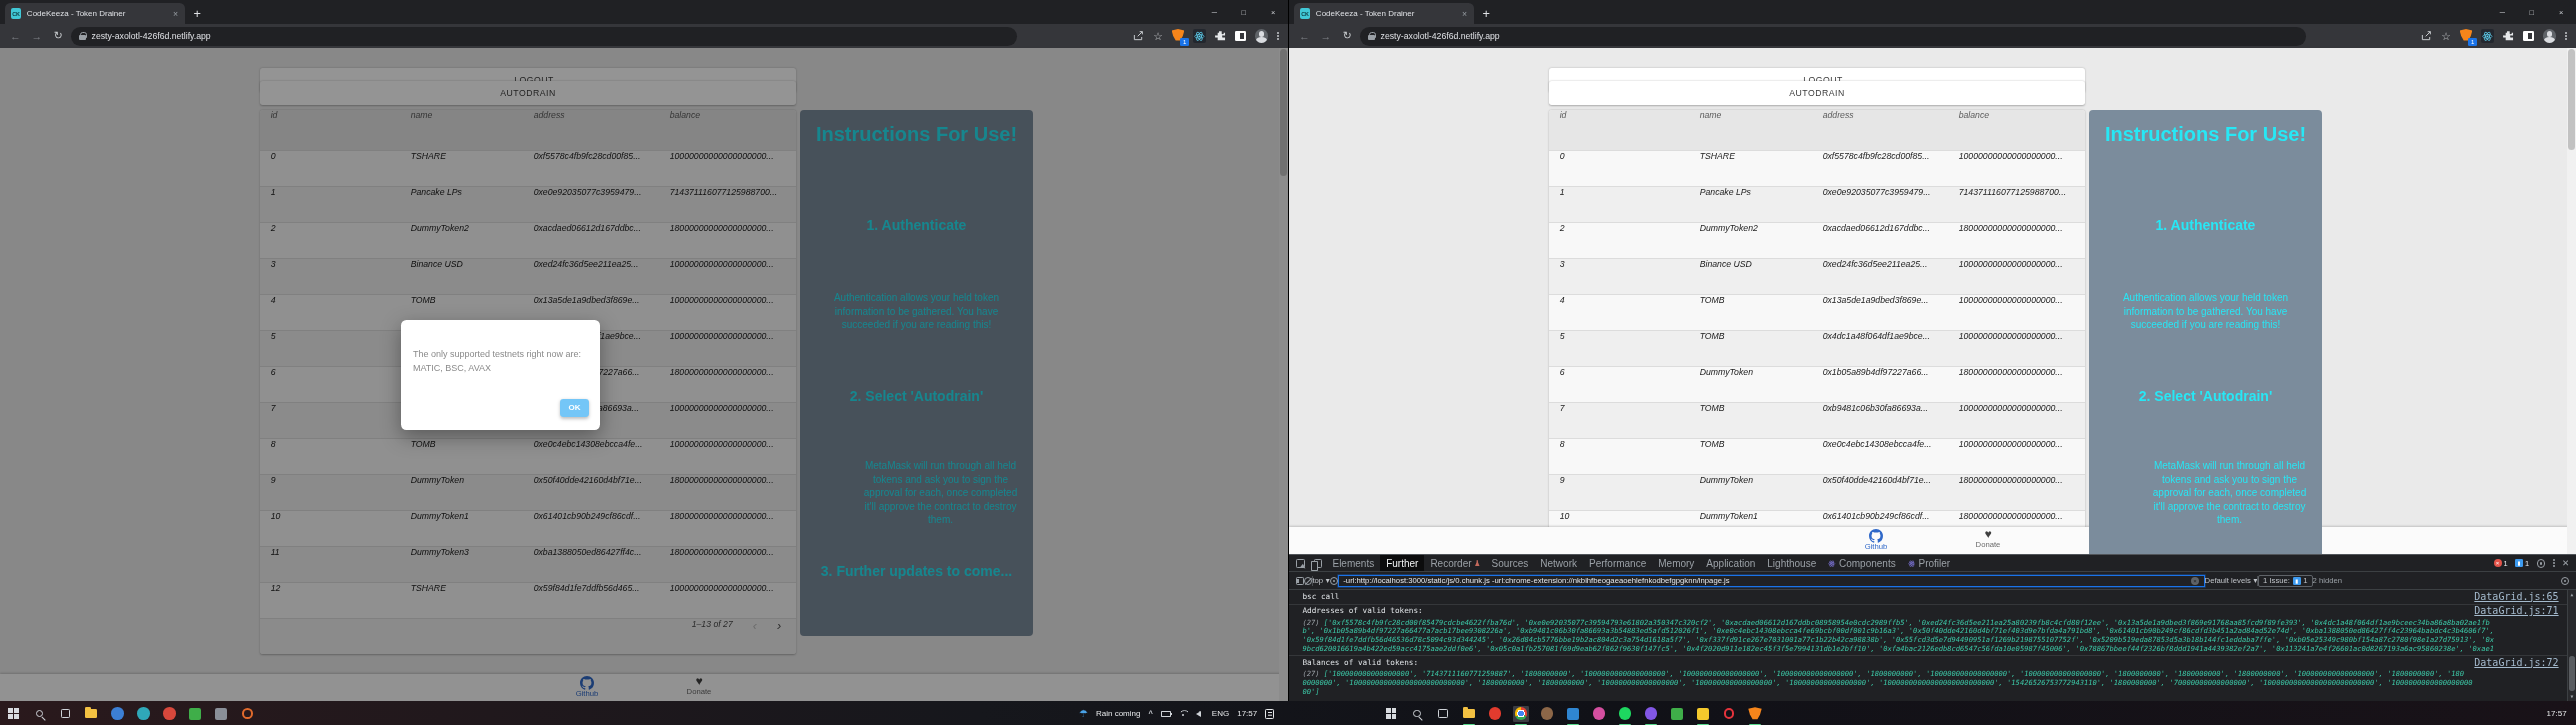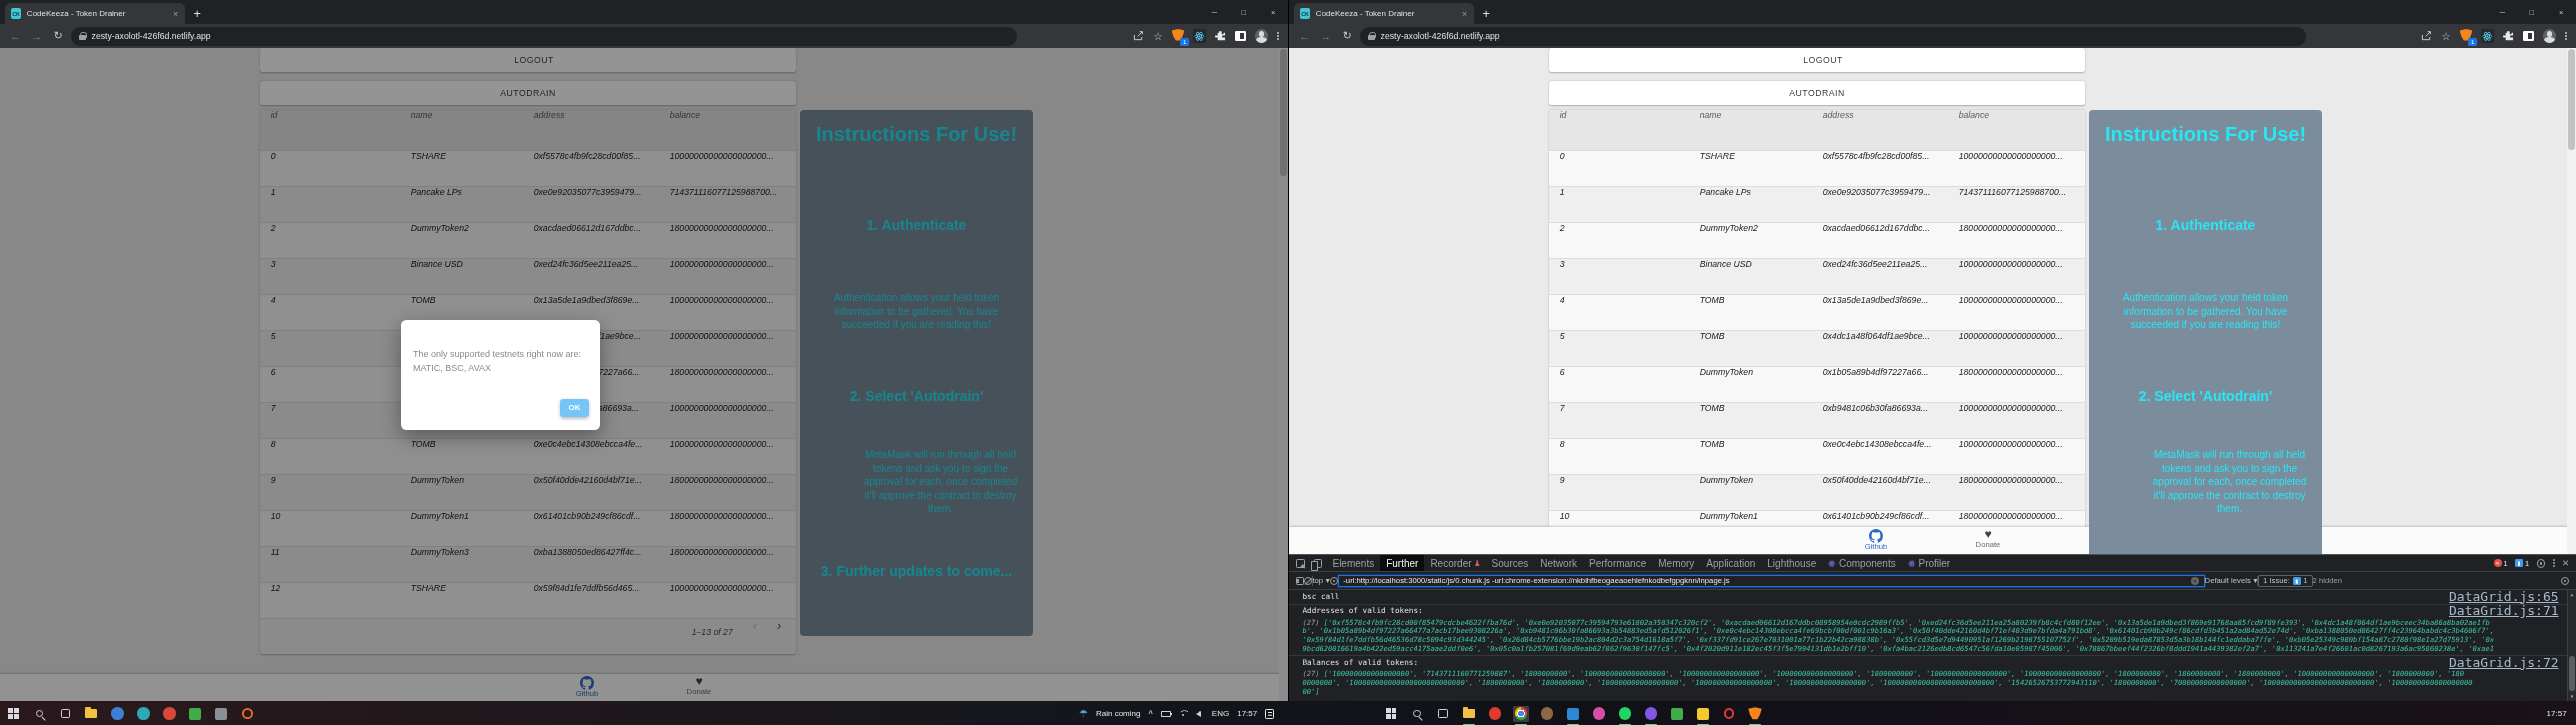--- a/index.html
+++ b/index.html
@@ -48,41 +48,41 @@
   .kebab { display:flex; flex-direction:column; gap:1.3px; }
   .kebab i { width:2px; height:2px; border-radius:50%; background:#c6c9cc; }
 
   
   .viewport { position:relative; background:#eaeaea; overflow:hidden; }
   #win-left  .viewport { height:653px; }
   #win-right .viewport { height:506px; }
   .pg-btn { position:absolute; left:260px; width:536px; height:23.5px; background:#fff; border-radius:2.7px;
     box-shadow:0 0.7px 2px rgba(0,0,0,.28); display:flex; align-items:center; justify-content:center;
     font-size:8.7px; letter-spacing:0.5px; color:#3a3a3a; z-index:1; }
-  .btn-logout { top:0;padding-left:12px; } .btn-autodrain { top:33px; }
+  .btn-logout { top:20px;padding-left:12px; } .btn-autodrain { top:33px; }
 
   .tablecard { position:absolute; left:260px; top:62px; width:536px; background:#f4f4f4; border-radius:2.7px;
     box-shadow:0 0.7px 2px rgba(0,0,0,.28); overflow:hidden; z-index:1; }
   .tr { display:flex; height:36px; align-items:flex-start; border-top:0.7px solid #dcdcdc; background:#efefef;font-style:italic; }
   .tr:nth-child(even) { background:#f8f8f8; }
   .tr.th { height:40px; border-top:none; background:#e6e6e6; }
   .tc { font-size:8.7px; color:#212121; padding-left:10.7px; white-space:nowrap; overflow:hidden; flex:none; }
   .th .tc { color:#5c5c5c; }
   .c0 { width:140px; } .c1 { width:123px; } .c2 { width:136px; } .c3 { flex:1; }
   .tr.pg { justify-content:flex-end; gap:20px; padding-right:14.8px; background:#efefef; }
-  .pg-label { font-size:8.7px; color:#4a4a4a;margin-top:8px; }
+  .pg-label { font-size:8.7px; color:#4a4a4a; }
   .pgbtn { font-size:12.7px; color:#4a4a4a; }
   .pgbtn.dis { color:#b8b8b8; }
 
   .panel { position:absolute; left:800px; top:62px; width:233px; height:526px; background:#7b8c9c;
     border-radius:4px; color:#27e7f5; text-align:center; z-index:3; }
   .panel h1 { position:absolute; top:13.4px; left:0; right:0; font-size:20px; font-weight:bold; }
   .panel h2 { position:absolute; left:0; right:0; font-size:14px; font-weight:bold; }
   .panel p  { position:absolute; left:14.8px; right:14.8px; font-size:10px; line-height:1.35; }
-  .p-s1 { top:107px; } .p-p1 { top:181px; } .p-s2 { top:278px; } .p-p2 { top:338px;margin-left:48px; } .p-s3 { top:453px; }
+  .p-s1 { top:107px; } .p-p1 { top:181px; } .p-s2 { top:278px; } .p-p2 { top:349px;margin-left:48px; } .p-s3 { top:453px; }
 
   .footer { position:absolute; left:0; right:0; bottom:0; height:27px; background:#fbfbfb;
     box-shadow:0 -0.7px 2px rgba(0,0,0,.18); z-index:2; }
   .f-item { position:absolute; top:0.7px; width:60px; text-align:center; }
   .f-github { left:557px; color:#3069c9; }
   .f-donate { left:669px; color:#6b6b6b; }
   .f-item .lbl { display:block; font-size:7.7px; margin-top:-1.3px; }
   .heart { font-size:12px; color:#3f3f3f; line-height:13.4px; }
 
   .pscroll { position:absolute; right:0; top:0; bottom:0; width:9.4px; background:#f1f1f1; z-index:4; }
@@ -147,21 +147,21 @@
   .c-msg { position:relative; padding:1.3px 101px 1.3px 13.4px; border-bottom:0.7px solid #35373a;
     color:#dfe3e6; font-size:7.7px; line-height:10.7px; }
   .c-msg.nb { border-bottom:none; }
   .c-msg.arr { padding:0.7px 13.4px 2px 13.4px; color:#3cc8a7; }
   .c-msg.arr:last-child { border-bottom:none; }
   .c-line { white-space:pre; overflow:hidden; font-size:7.1px; line-height:8.7px; font-style:italic; position:relative; }
   .c-line.exp:before { content:"\25B6"; position:absolute; left:-9.4px; top:1.3px; font-size:4.7px;
     color:#9aa0a6; font-style:normal; }
   .meta { color:#9aa0a6; font-style:italic; }
   .c-link { position:absolute; right:17.4px; top:1.3px; color:#a4bacd; text-decoration:underline;
-    font-size:13px; line-height:10px; }
+    font-size:10px; line-height:10px; }
   .dt-scroll { position:absolute; right:0; top:0; bottom:0; width:9.4px; background:#28292c;
     border-left:0.7px solid #3c4043; font-size:4.7px; color:#9aa0a6; text-align:center; }
   .dt-scroll .up { position:absolute; top:2px; left:0; right:0; }
   .dt-scroll .dn { position:absolute; bottom:2px; left:0; right:0; }
   .dt-thumb { position:absolute; left:1.3px; right:1.3px; top:66px; height:35px; background:#5a5d61; border-radius:2.7px; }
 
   
   .taskbar { position:absolute; left:0; top:701px; width:2576px; height:25px;
     background:linear-gradient(90deg,#2a191c,#16171c 38%,#101117 62%,#191218); z-index:10; }
   .tb-apps { position:absolute; top:0; height:25px; display:flex; align-items:center; gap:10px; }

